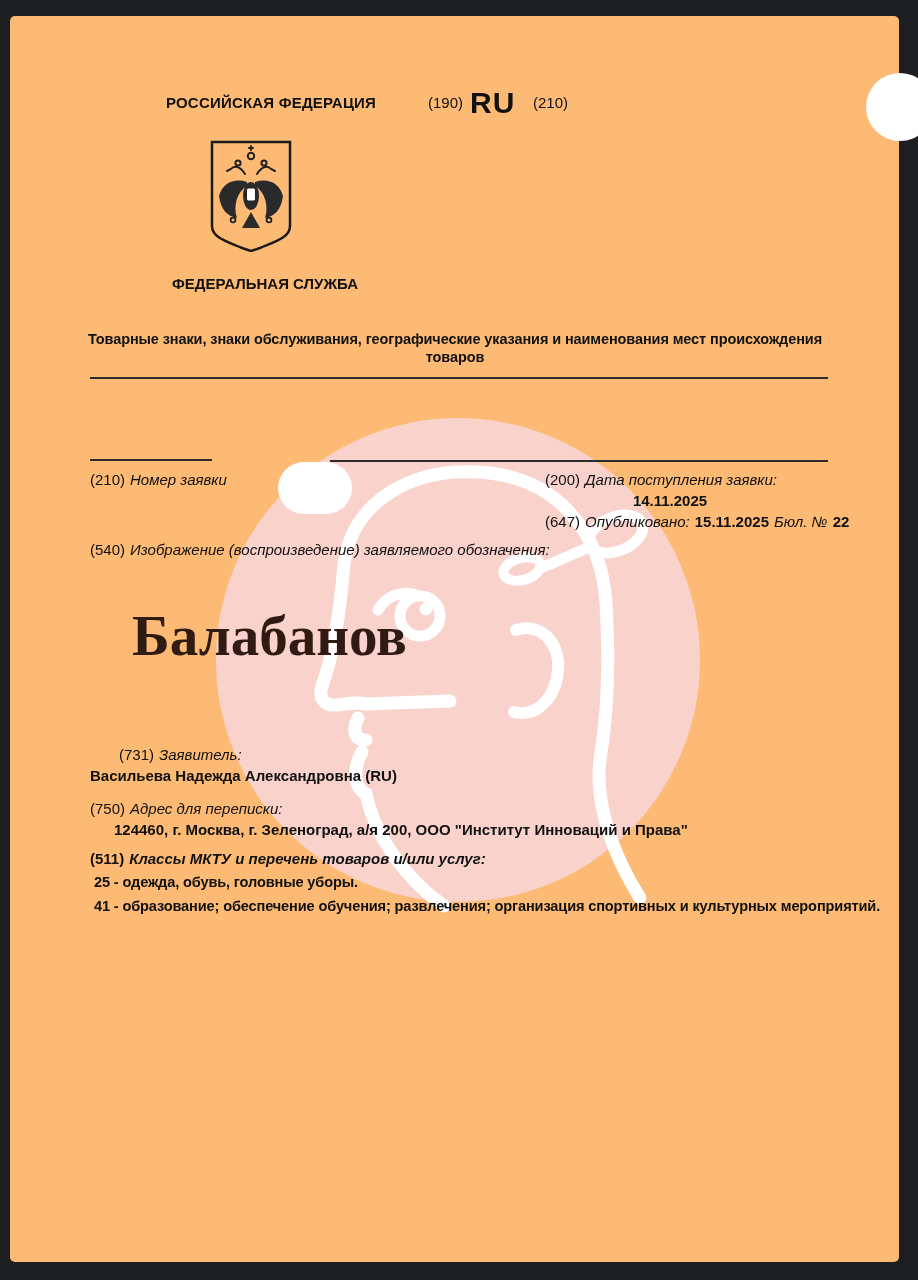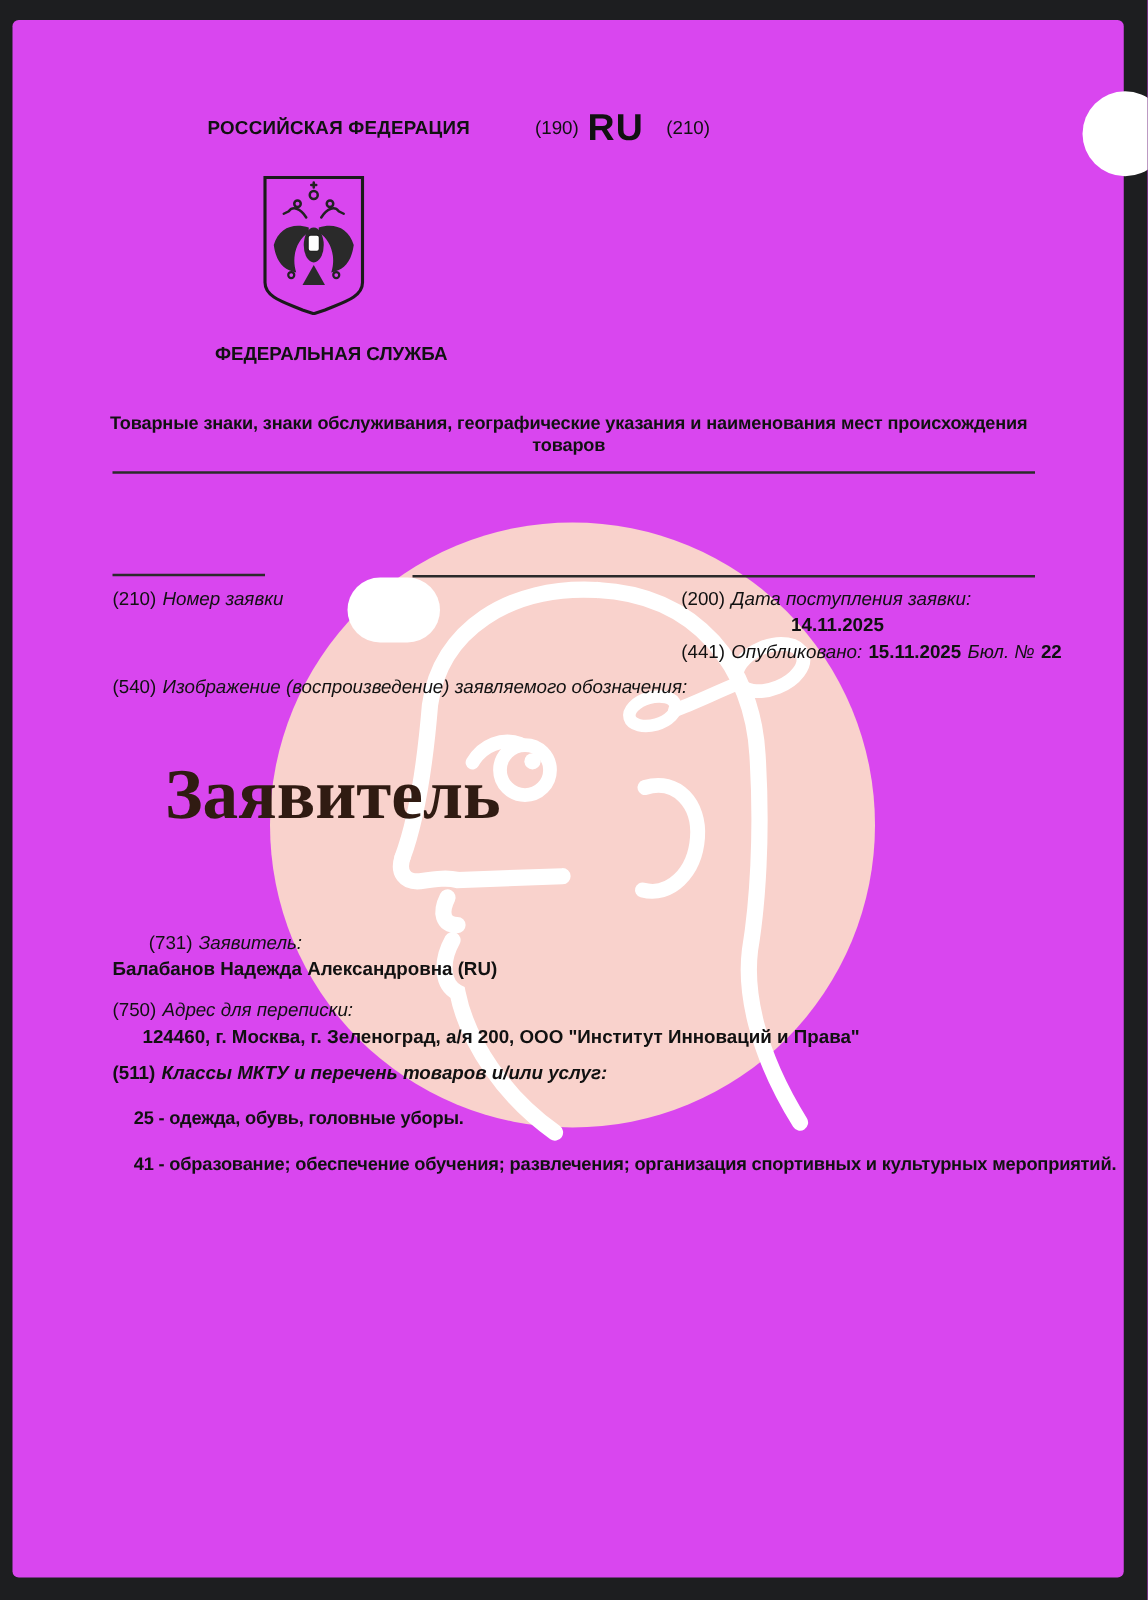--- a/index.html
+++ b/index.html
@@ -5,21 +5,21 @@
   html,body{margin:0;padding:0;}
   body{
     width:918px;height:1280px;
     background:#1d1e20;
     overflow:hidden;position:relative;
     font-family:"Liberation Sans",sans-serif;
     color:#111;
   }
   .page{
     position:absolute;left:10px;top:16px;width:889px;height:1246px;
-    background:#d946ef;border-radius:5px;
+    background:#fdba74;border-radius:5px;
     overflow:hidden;
   }
   .notch{
     position:absolute;left:866px;top:73px;width:68px;height:68px;
     background:#ffffff;border-radius:50%;z-index:5;
   }
   .watermark{position:absolute;left:0;top:0;z-index:1;}
   .abs{position:absolute;z-index:2;}
   .blob{
     position:absolute;left:268px;top:446px;width:74px;height:52px;
@@ -52,21 +52,21 @@
     font-family:"Liberation Serif","DejaVu Serif",serif;
     font-weight:700;font-size:57px;line-height:60px;
     color:#301b12;letter-spacing:0;
   }
   .f731{left:80px;top:730px;margin-left:29px;}
   .f731v{left:80px;top:751px;}
   .f750{left:80px;top:784px;}
   .f750v{left:80px;top:805px;margin-left:24px;}
   .f511{left:80px;top:834px;font-weight:bold;}
   .classes{left:80px;top:853px;width:740px;font-size:14.6px;line-height:19.8px;font-weight:700;letter-spacing:-.15px;}
-  .classes p{margin:17px;}
+  .classes p{margin:4px;}
   .classes p.nowrap{white-space:nowrap;}
   .classes p.just{text-align:justify;}
 </style>
 </head>
 <body>
 
 <div class="page">
 
   <svg class="watermark" width="889" height="1246" viewBox="0 0 889 1246">
     <circle cx="448" cy="644" r="242" fill="#f9d2cc"></circle>
@@ -129,33 +129,33 @@
   <div class="abs t15 f210">
     <span class="sp">(210)</span><span class="i">Номер заявки</span>
   </div>
 
   <div class="abs t15 f200">
     <span class="sp">(200)</span><span class="i">Дата поступления заявки:</span>
     <span class="val b">14.11.2025</span>
   </div>
 
   <div class="abs t15 f441">
-    <span class="sp">(441)</span><span class="i sp">Опубликовано:</span><span class="b sp">15.11.2025</span><span class="i sp">Бюл. №</span><span class="b">22</span>
+    <span class="sp">(647)</span><span class="i sp">Опубликовано:</span><span class="b sp">15.11.2025</span><span class="i sp">Бюл. №</span><span class="b">22</span>
   </div>
 
   <div class="abs t15 f540">
     <span class="sp">(540)</span><span class="i">Изображение (воспроизведение) заявляемого обозначения:</span>
   </div>
 
-  <div class="abs trademark">Заявитель</div>
+  <div class="abs trademark">Балабанов</div>
 
   <div class="abs t15 f731">
     <span class="sp">(731)</span><span class="i">Заявитель:</span>
   </div>
-  <div class="abs t15 b f731v">Балабанов Надежда Александровна (RU)</div>
+  <div class="abs t15 b f731v">Васильева Надежда Александровна (RU)</div>
 
   <div class="abs t15 f750">
     <span class="sp">(750)</span><span class="i">Адрес для переписки:</span>
   </div>
   <div class="abs t15 b f750v">124460, г. Москва, г. Зеленоград, а/я 200, ООО "Институт Инноваций и Права"</div>
 
   <div class="abs t15 f511">
     <span class="sp">(511)</span><span class="i">Классы МКТУ и перечень товаров и/или услуг:</span>
   </div>
   <div class="abs classes">

